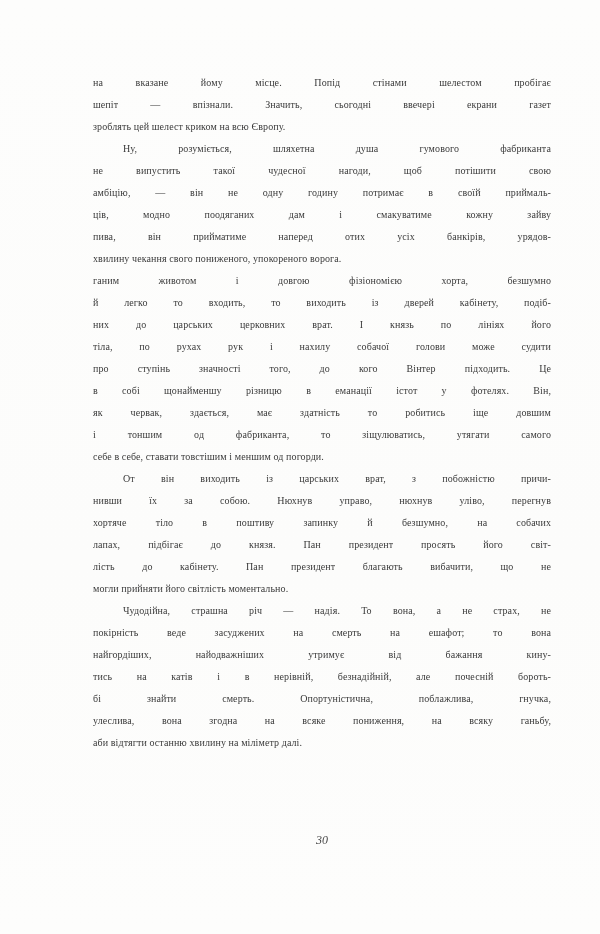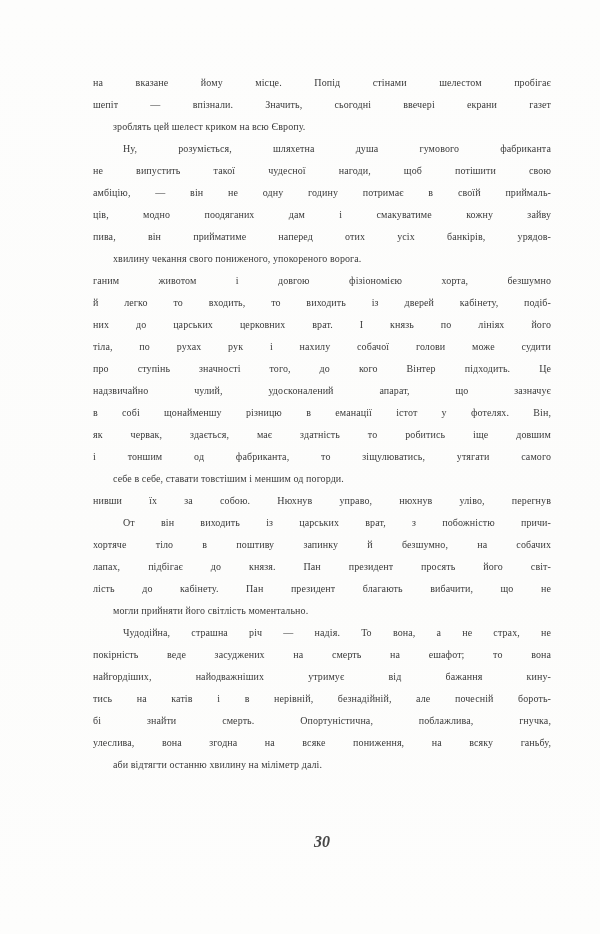--- a/index.html
+++ b/index.html
@@ -34,35 +34,33 @@
     padding: 0;
   }
   .line {
     text-align: justify;
     text-align-last: justify;
     text-justify: inter-word;
     white-space: normal;
   }
   .line.last {
     text-align-last: left;
-    margin-left: 20px;
   }
   .line.indent {
     text-indent: 30px;
   }
   .page-number {
     position: absolute;
     left: 93px;
     top: 833px;
     width: 458px;
     text-align: center;
     font-style: italic;
-    font-size: 16px;
+    font-size: 12px;
     color: #474747;
-    font-weight: bold;
   }
 </style>
 </head>
 <body style="background: rgb(253, 253, 252);">
 
 <div class="book-page">
   <div class="text-block" style="color: rgb(58, 58, 58);">
       <div class="paragraph">
         <div class="line">на вказане йому місце. Попід стінами шелестом пробігає</div>
         <div class="line">шепіт — впізнали. Значить, сьогодні ввечері екрани газет</div>
@@ -75,29 +73,28 @@
         <div class="line">ців, модно поодяганих дам і смакуватиме кожну зайву</div>
         <div class="line">пива, він прийматиме наперед отих усіх банкірів, урядов-</div>
         <div class="line last">хвилину чекання свого пониженого, упокореного ворога.</div>
       </div>
       <div class="paragraph">
         <div class="line">ганим животом і довгою фізіономією хорта, безшумно</div>
         <div class="line">й легко то входить, то виходить із дверей кабінету, подіб-</div>
         <div class="line">них до царських церковних врат. І князь по лініях його</div>
         <div class="line">тіла, по рухах рук і нахилу собачої голови може судити</div>
         <div class="line">про ступінь значності того, до кого Вінтер підходить. Це</div>
-        <div class="line">надзвичайно чулий, удосконалений апарат, що зазначує</div>
         <div class="line">в собі щонайменшу різницю в еманації істот у фотелях. Він,</div>
         <div class="line">як червак, здається, має здатність то робитись іще довшим</div>
         <div class="line">і тоншим од фабриканта, то зіщулюватись, утягати самого</div>
         <div class="line last">себе в себе, ставати товстішим і меншим од погорди.</div>
       </div>
       <div class="paragraph">
+        <div class="line indent">От він виходить із царських врат, з побожністю причи-</div>
         <div class="line">нивши їх за собою. Нюхнув управо, нюхнув уліво, перегнув</div>
-        <div class="line indent">От він виходить із царських врат, з побожністю причи-</div>
         <div class="line">хортяче тіло в поштиву запинку й безшумно, на собачих</div>
         <div class="line">лапах, підбігає до князя. Пан президент просять його світ-</div>
         <div class="line">лість до кабінету. Пан президент благають вибачити, що не</div>
         <div class="line last">могли прийняти його світлість моментально.</div>
       </div>
       <div class="paragraph">
         <div class="line indent">Чудодійна, страшна річ — надія. То вона, а не страх, не</div>
         <div class="line">покірність веде засуджених на смерть на ешафот; то вона</div>
         <div class="line">найгордіших, найодважніших утримує від бажання кину-</div>
         <div class="line">тись на катів і в нерівній, безнадійній, але почесній бороть-</div>

